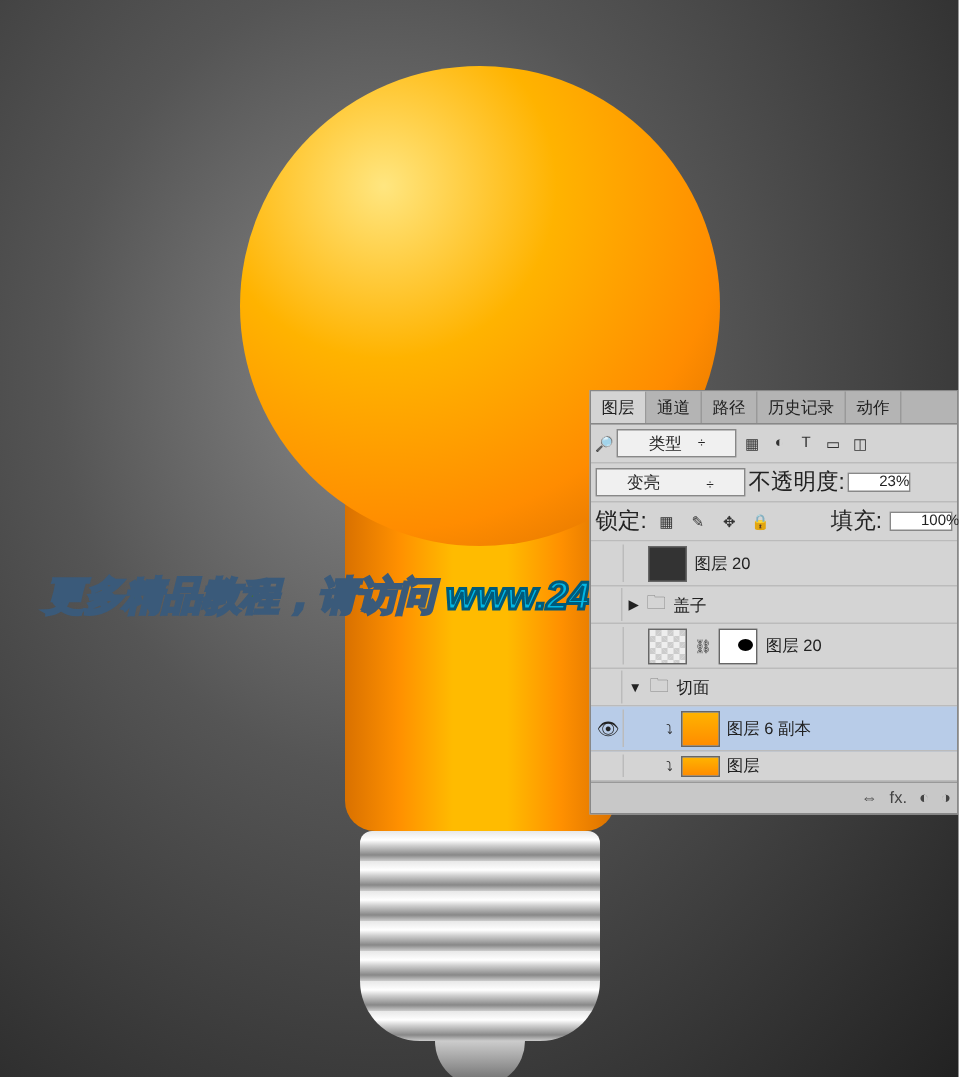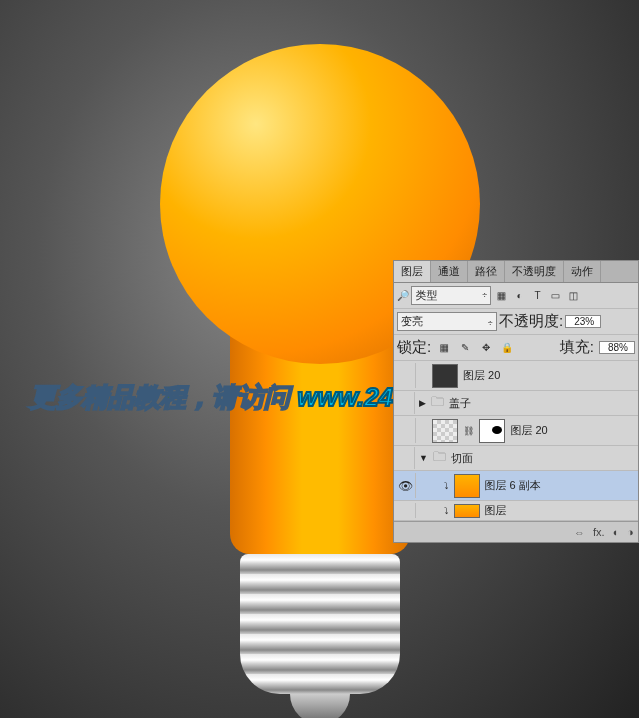--- a/index.html
+++ b/index.html
@@ -99,21 +99,21 @@
     .panel-row {
       display: flex;
       align-items: center;
       padding: 3px;
       gap: 2px;
       border-bottom: 1px solid #bbb;
     }
     .dropdown {
       background: #f0f0f0;
       border: 1px solid #888;
-      padding: 1px 3px;
+      padding: 1px 20px;
       font-size: 11px;
       display: flex;
       align-items: center;
       gap: 3px;
       font-family: Liberation Mono, monospace;
     }
     .dropdown::after { content: "÷"; font-size: 9px; margin-left: auto; }
     .search-icon { font-size: 10px; }
     .type-dropdown { width: 80px; }
     .blend-dropdown { width: 100px; align-items: flex-end; }
@@ -123,21 +123,21 @@
       align-items: center;
       justify-content: center;
       font-size: 10px;
       color: #333;
     }
     .label-txt { font-size: 15px; }
     .pct-input {
       background: #fff;
       border: 1px solid #888;
       width: 36px;
-      padding: 0 8px;
+      padding: 0 20px;
       font-size: 10px;
       text-align: left;
     }
     .lock-row { padding: 3px; display: flex; align-items: center; gap: 5px; border-bottom: 1px solid #bbb;}
     .layer-list {
       background: #d4d4d4;
       max-height: 220px;
       overflow: hidden;
     }
     .layer-item {
@@ -232,21 +232,21 @@
   <div class="watermark">
     <span class="wm-white">更多精品教程，请访问 </span>
     <span class="wm-blue">www.240PS.com</span>
   </div>
 
   <div class="layers-panel">
     <div class="panel-tabs">
       <div class="panel-tab active">图层</div>
       <div class="panel-tab">通道</div>
       <div class="panel-tab">路径</div>
-      <div class="panel-tab">不透明度</div>
+      <div class="panel-tab">历史记录</div>
       <div class="panel-tab">动作</div>
     </div>
 
     <div class="panel-row">
       <span class="search-icon">🔎</span>
       <div class="dropdown type-dropdown">
         <span>类型</span>
       </div>
       <span class="icon-btn">▦</span>
       <span class="icon-btn">◐</span>
@@ -263,21 +263,21 @@
       <div class="pct-input">23%</div>
     </div>
 
     <div class="lock-row">
       <span class="label-txt">锁定:</span>
       <span class="icon-btn">▦</span>
       <span class="icon-btn">✎</span>
       <span class="icon-btn">✥</span>
       <span class="icon-btn">🔒</span>
       <span style="margin-left:auto" class="label-txt">填充:</span>
-      <div class="pct-input">88%</div>
+      <div class="pct-input">100%</div>
     </div>
 
     <div class="layer-list">
 
       <div class="layer-item">
         <div class="vis-col"></div>
         <div class="layer-content indent-1">
           <div class="thumb dark"></div>
           <span class="layer-name">图层 20</span>
         </div>

